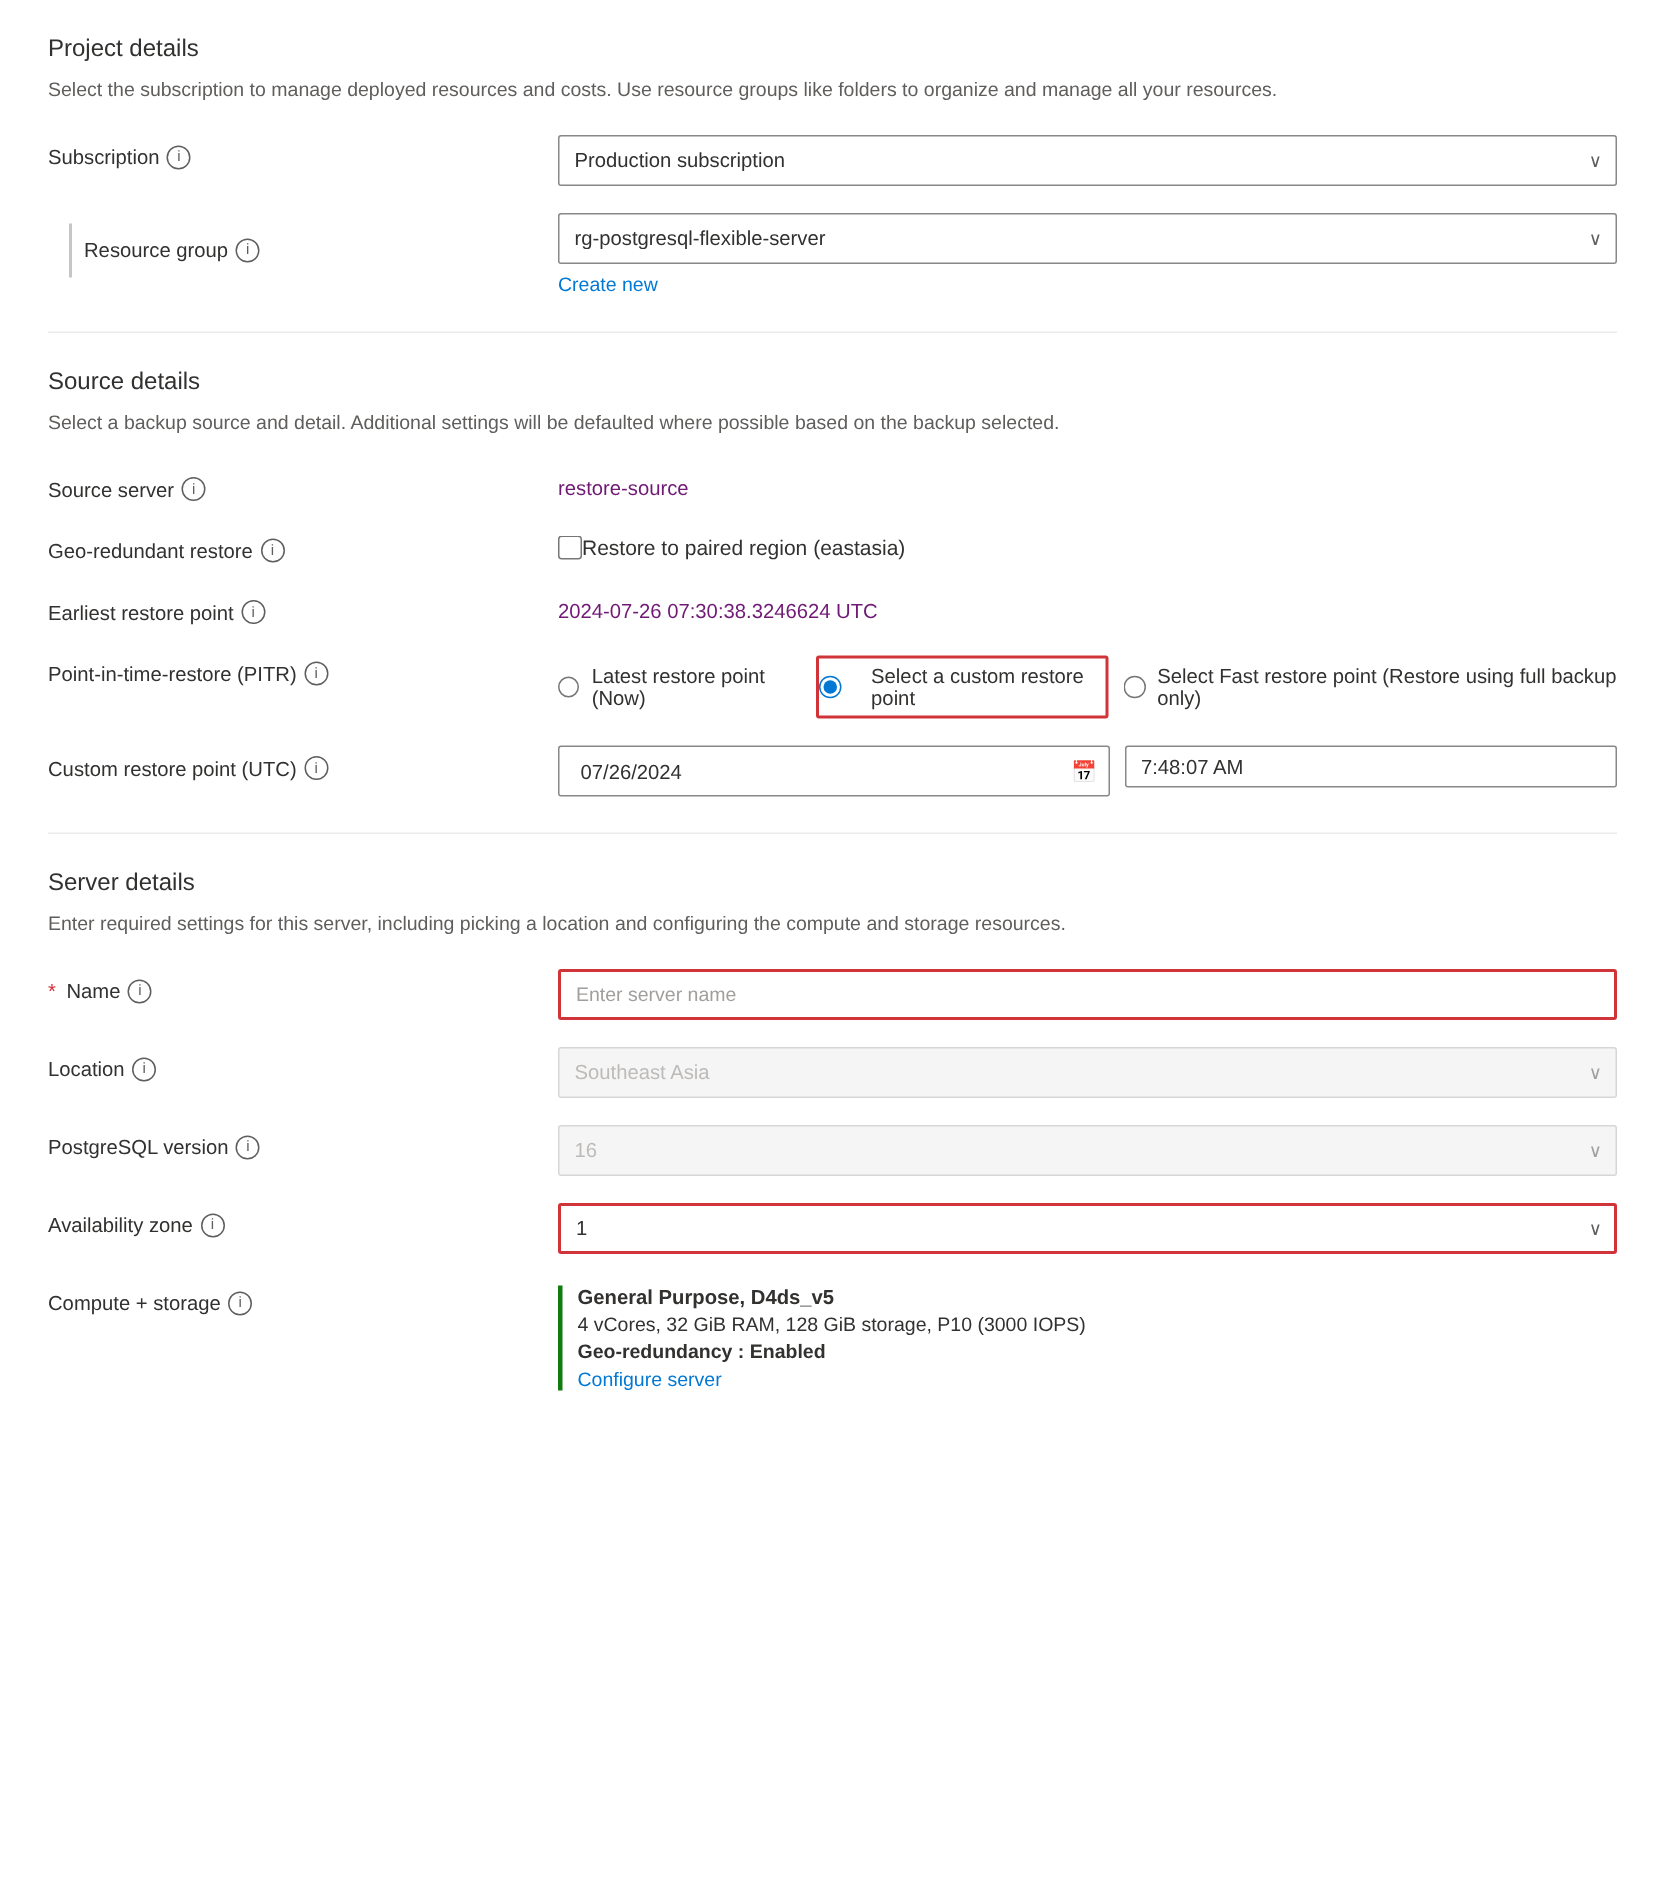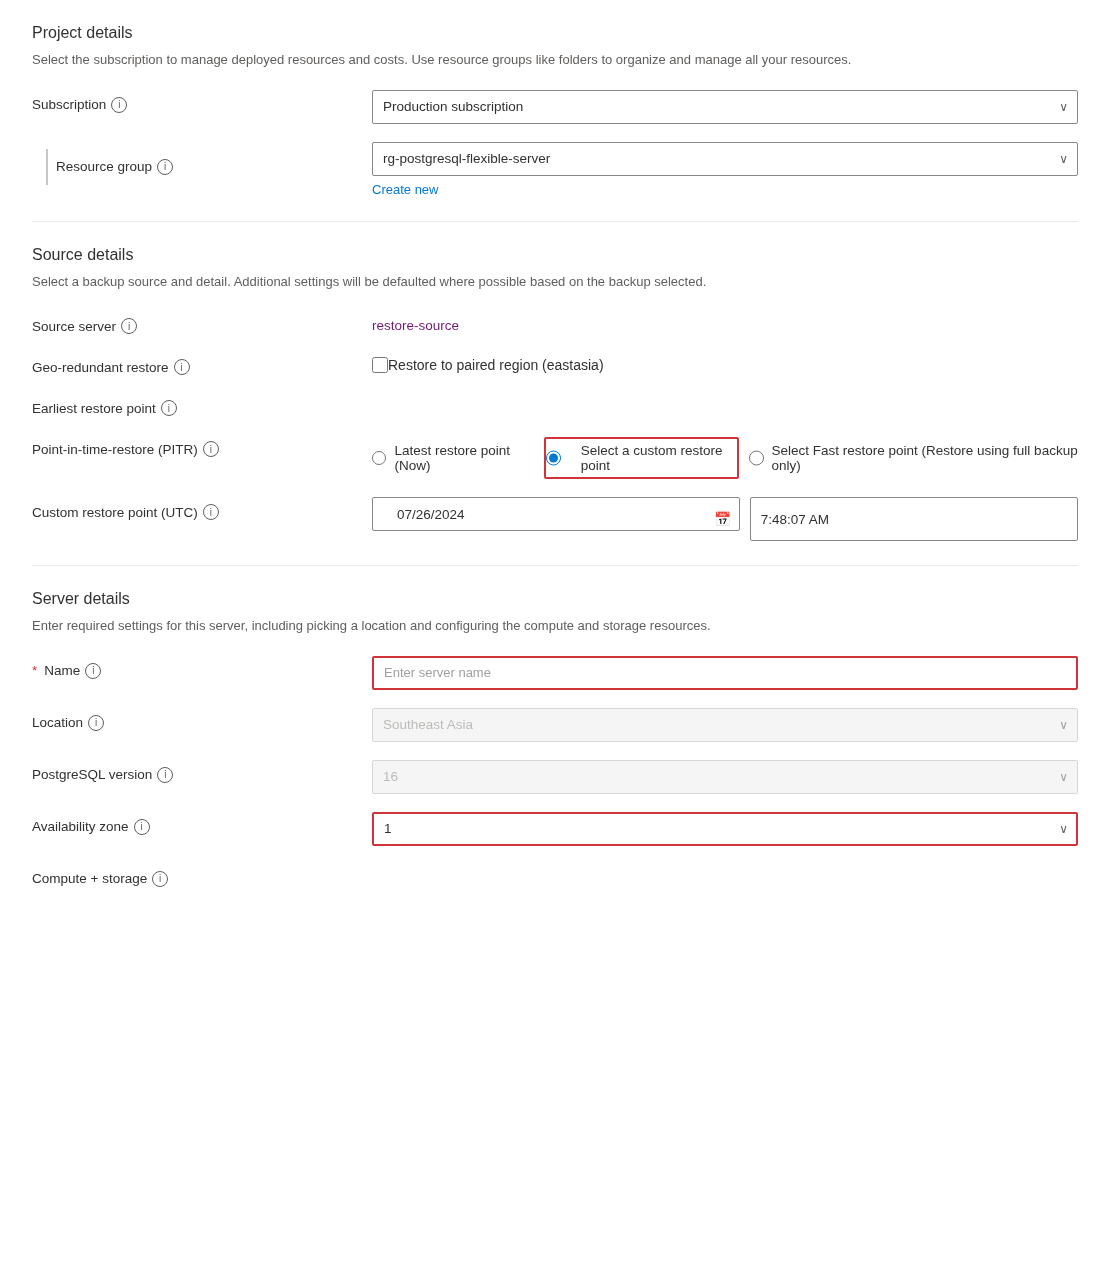--- a/index.html
+++ b/index.html
@@ -145,36 +145,36 @@
     }
     .date-input-wrapper {
       position: relative;
       flex: 1.2;
     }
     .date-input {
       width: 100%;
       height: 34px;
       border: 1px solid #8a8886;
       border-radius: 2px;
-      padding: 0 34px 0 24px;
+      padding: 0 34px 0 14px;
       font-size: 13.5px;
       color: #323130;
     }
     .calendar-icon {
       position: absolute;
       right: 8px;
       top: 50%;
       transform: translateY(-50%);
       color: #605e5c;
       font-size: 14px;
       cursor: pointer;
     }
     .time-input {
       flex: 1;
-      height: 44px;
+      height: 28px;
       border: 1px solid #8a8886;
       border-radius: 2px;
       padding: 0 10px;
       font-size: 13.5px;
       color: #323130;
     }
     .text-input {
       width: 100%;
       height: 34px;
       border: 2px solid #d13438;
@@ -292,20 +292,21 @@
         <label>Restore to paired region (eastasia)</label>
       </div>
     </div>
   </div>
 
   <div class="form-row">
     <div class="form-label">
       <span>Earliest restore point</span>
       <span class="info-icon">i</span>
     </div>
+    <div class="form-control static-value">2024-07-26 07:30:38.3246624 UTC</div>
   </div>
 
   <div class="form-row">
     <div class="form-label">
       <span>Point-in-time-restore (PITR)</span>
       <span class="info-icon">i</span>
     </div>
     <div class="form-control">
       <div class="radio-group">
 
@@ -406,14 +407,22 @@
         <span class="chevron">∨</span>
       </div>
     </div>
   </div>
 
   <div class="form-row">
     <div class="form-label">
       <span>Compute + storage</span>
       <span class="info-icon">i</span>
     </div>
+    <div class="form-control compute-storage-value">
+      <div style="border-left: 3px solid #107c10; padding-left: 10px;">
+        <div class="compute-title">General Purpose, D4ds_v5</div>
+        <div class="compute-detail">4 vCores, 32 GiB RAM, 128 GiB storage, P10 (3000 IOPS)</div>
+        <div class="geo-redundancy">Geo-redundancy : Enabled</div>
+        <a class="configure-link">Configure server</a>
+      </div>
+    </div>
   </div>
 </div>
 
 </body></html>

